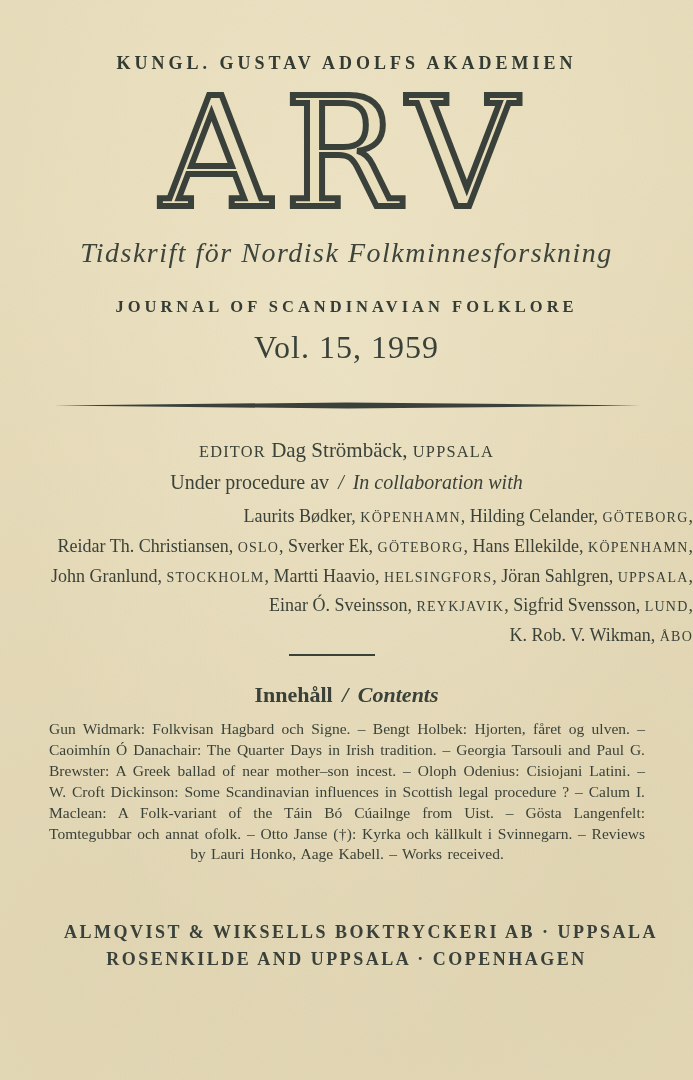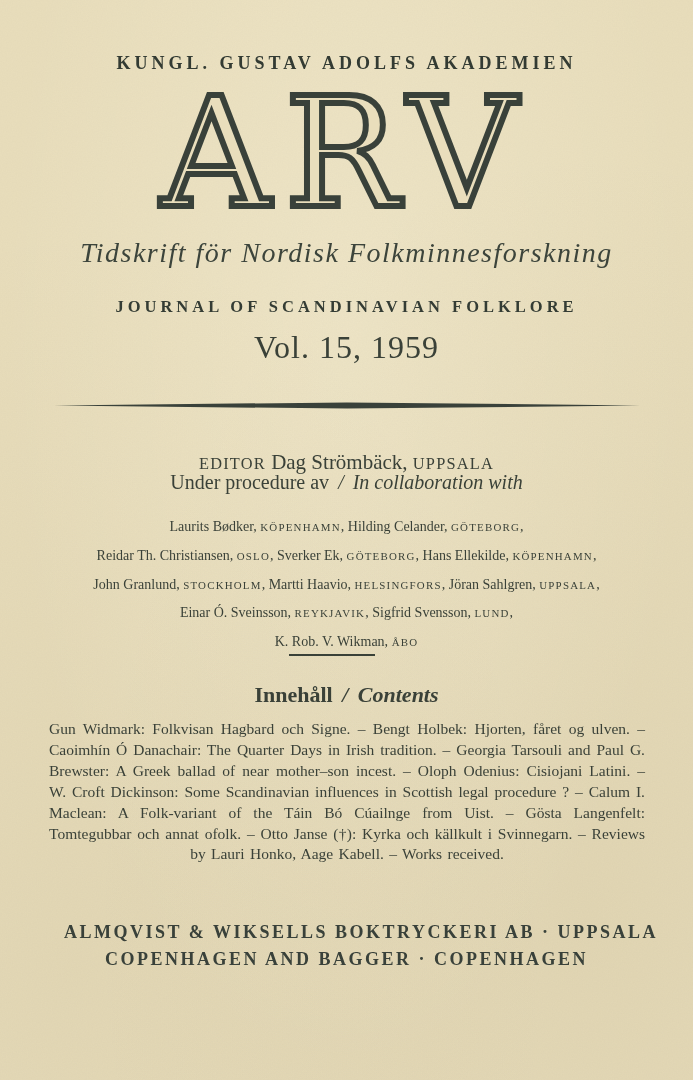--- a/index.html
+++ b/index.html
@@ -49,32 +49,32 @@
   }
   .volume{
     top:329px;
     font-size:32px;
     letter-spacing:1px;
   }
   .main-rule{top:396px;}
   .editor-line{
     top:438px;
     font-size:21px;
-    margin-top:12px;
   }
   .sc{font-size:.78em;letter-spacing:1.2px;}
   .collab-line{
     top:471px;
     font-size:20px;
   }
   .collab-line .sep,.contents-heading .sep{font-style:italic;padding:0 4px;}
   .contributors{
-    top:513px;
-    font-size:14px;
+    top:502px;
+    font-size:18px;
     line-height:28.8px;
+    text-align:right;
   }
   .short-rule{
     position:absolute;
     top:654px;
     left:50%;
     width:86px;height:2px;
     margin-left:-58px;
     background:var(--ink);
   }
   .contents-heading{
@@ -163,15 +163,15 @@
 
   <div class="abs contents-heading">
     <span>Innehåll</span>
     <span class="sep">/</span>
     <em>Contents</em>
   </div>
 
   <div class="contents-body">Gun Widmark: Folkvisan Hagbard och Signe. – Bengt Holbek: Hjorten, fåret og ulven. – Caoimhín Ó Danachair: The Quarter Days in Irish tradition. – Georgia Tarsouli and Paul G. Brewster: A Greek ballad of near mother–son incest. – Oloph Odenius: Cisiojani Latini. – W. Croft Dickinson: Some Scandinavian influences in Scottish legal procedure ? – Calum I. Maclean: A Folk-variant of the Táin Bó Cúailnge from Uist. – Gösta Langenfelt: Tomtegubbar och annat ofolk. – Otto Janse (†): Kyrka och källkult i Svinnegarn. – Reviews by Lauri Honko, Aage Kabell. – Works received.</div>
 
   <div class="abs imprint-1">ALMQVIST &amp; WIKSELLS BOKTRYCKERI AB · UPPSALA</div>
-  <div class="abs imprint-2">COPENHAGEN AND BAGGER · COPENHAGEN</div>
+  <div class="abs imprint-2">ROSENKILDE AND UPPSALA · COPENHAGEN</div>
 
 </div>
 
 </body></html>

